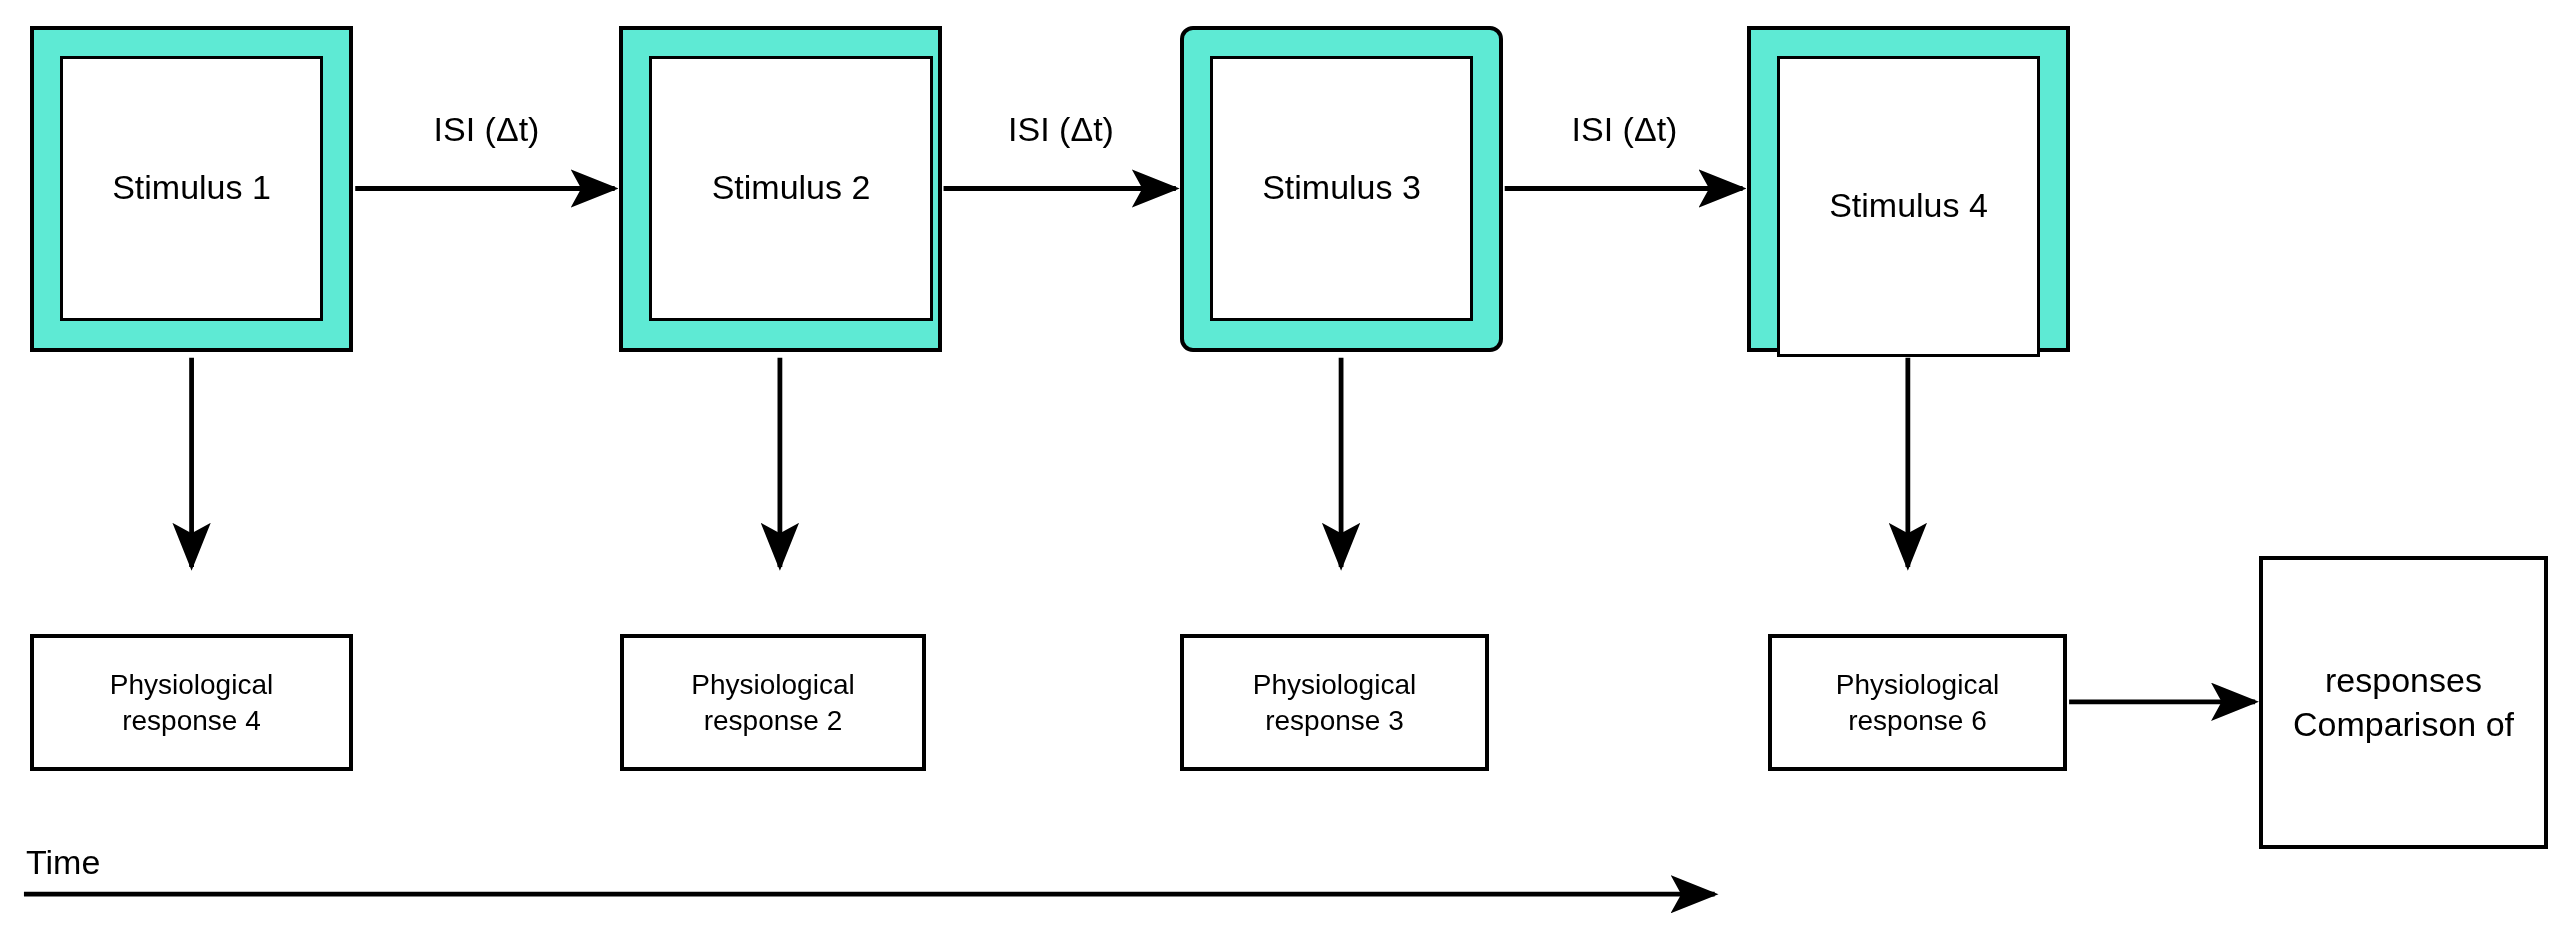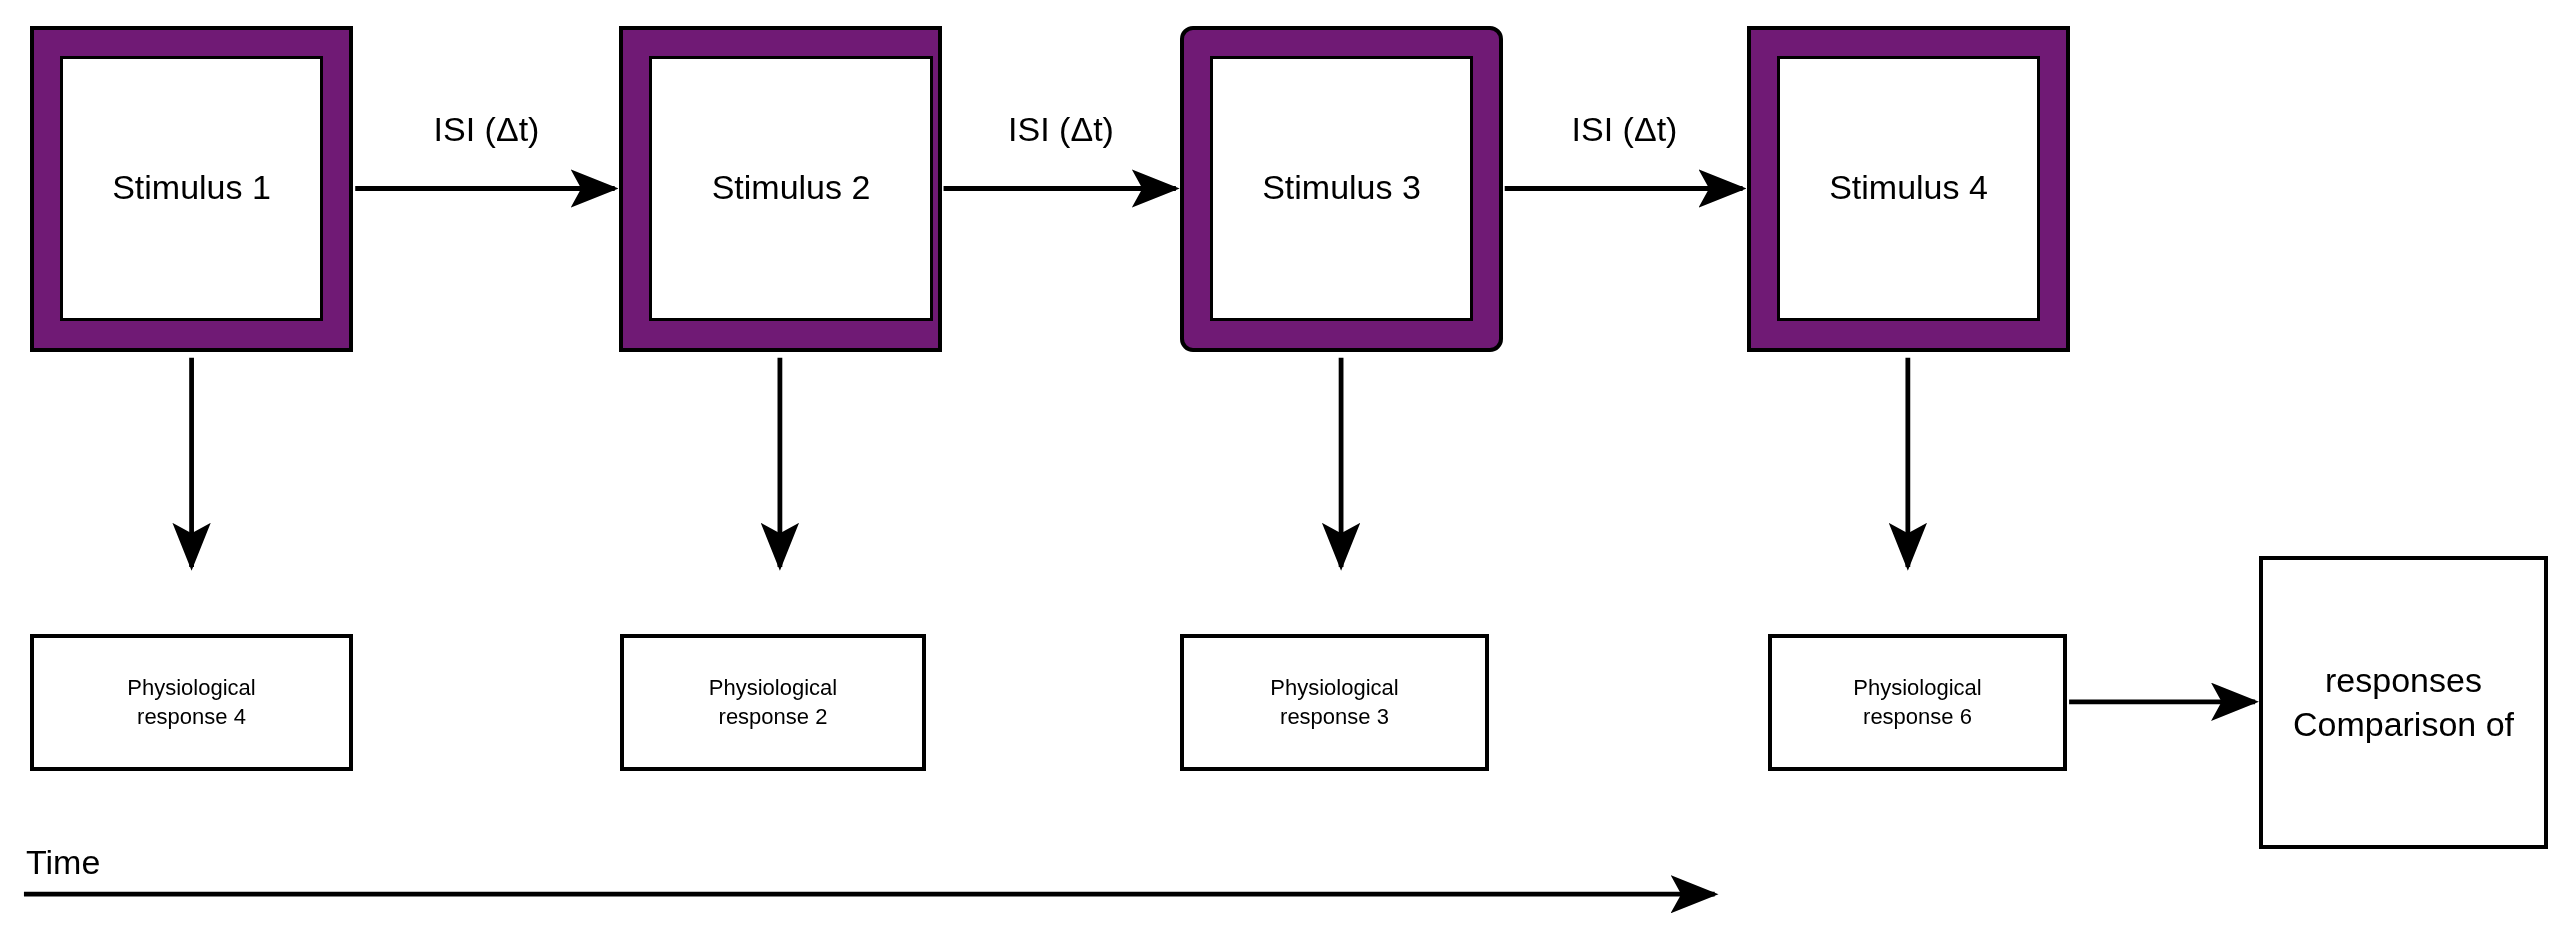--- a/index.html
+++ b/index.html
@@ -13,21 +13,21 @@
     height: 927px;
     background: #ffffff;
     font-family: "Liberation Sans", sans-serif;
     color: #000000;
     overflow: hidden;
   }
   .stim-outer {
     position: absolute;
     box-sizing: border-box;
     border: 4px solid #000000;
-    background: #701a75;
+    background: #5eead4;
   }
   .stim-inner {
     position: absolute;
     box-sizing: border-box;
     border: 3.2px solid #000000;
     background: #ffffff;
     display: flex;
     align-items: center;
     justify-content: center;
   }
@@ -40,21 +40,21 @@
   .resp-box {
     position: absolute;
     box-sizing: border-box;
     border: 4px solid #000000;
     background: #ffffff;
     display: flex;
     align-items: center;
     justify-content: center;
   }
   .resp-label {
-    font-size: 22px;
+    font-size: 28px;
     line-height: 1.28;
     text-align: center;
   }
   .compare-box {
     position: absolute;
     box-sizing: border-box;
     border: 4px solid #000000;
     background: #ffffff;
     display: flex;
     align-items: center;
@@ -105,21 +105,21 @@
     </div>
   </div>
 
   <div class="stim-outer" style="left:1180px; top:25.5px; width:323px; height:326px;border-radius:13px;">
     <div class="stim-inner" style="left:26px; top:26px; width:263px; height:265px;">
       <span class="stim-label">Stimulus 3</span>
     </div>
   </div>
 
   <div class="stim-outer" style="left:1747px; top:25.5px; width:323px; height:326px;">
-    <div class="stim-inner" style="left:26px; top:26px; width:263px; height:265px;">
+    <div class="stim-inner" style="left:26px; top:26px; width:263px; height:301px;">
       <span class="stim-label">Stimulus 4</span>
     </div>
   </div>
 
   <div class="isi-label" style="left:354px; top:112px; width:265px;">ISI (Δt)</div>
   <div class="isi-label" style="left:942px; top:112px; width:238px;">ISI (Δt)</div>
   <div class="isi-label" style="left:1503px; top:112px; width:243px;">ISI (Δt)</div>
 
   <div class="resp-box" style="left:30px; top:634px; width:323px; height:137px;">
     <div class="resp-label">

